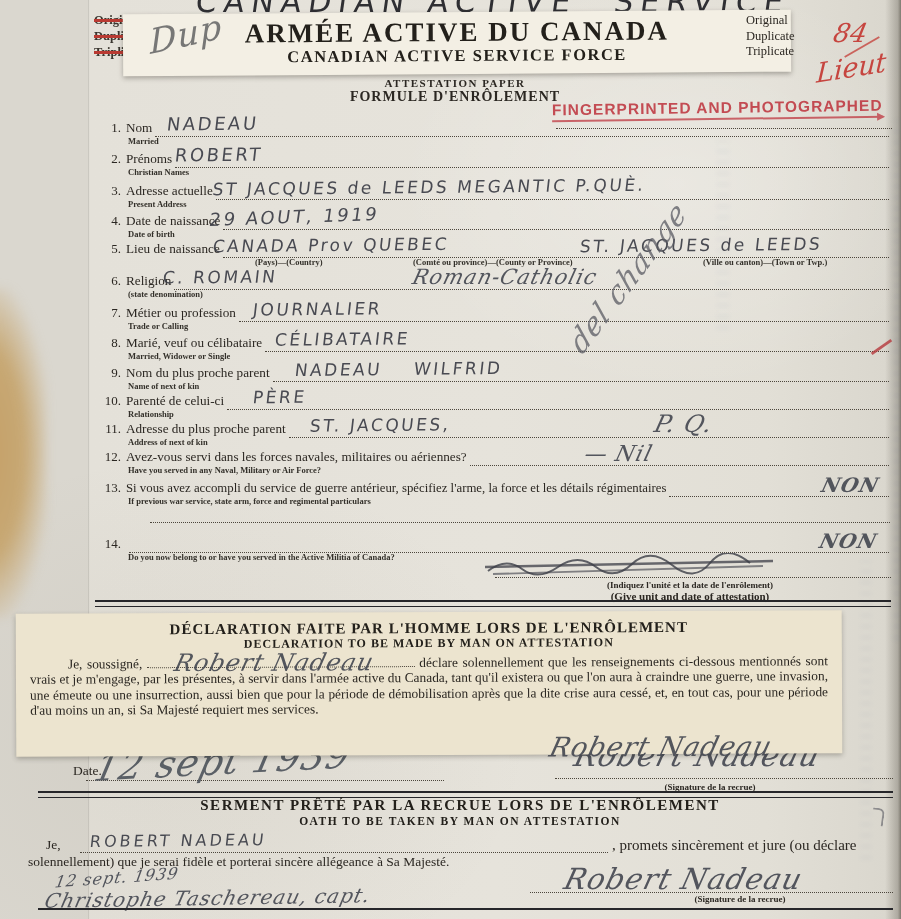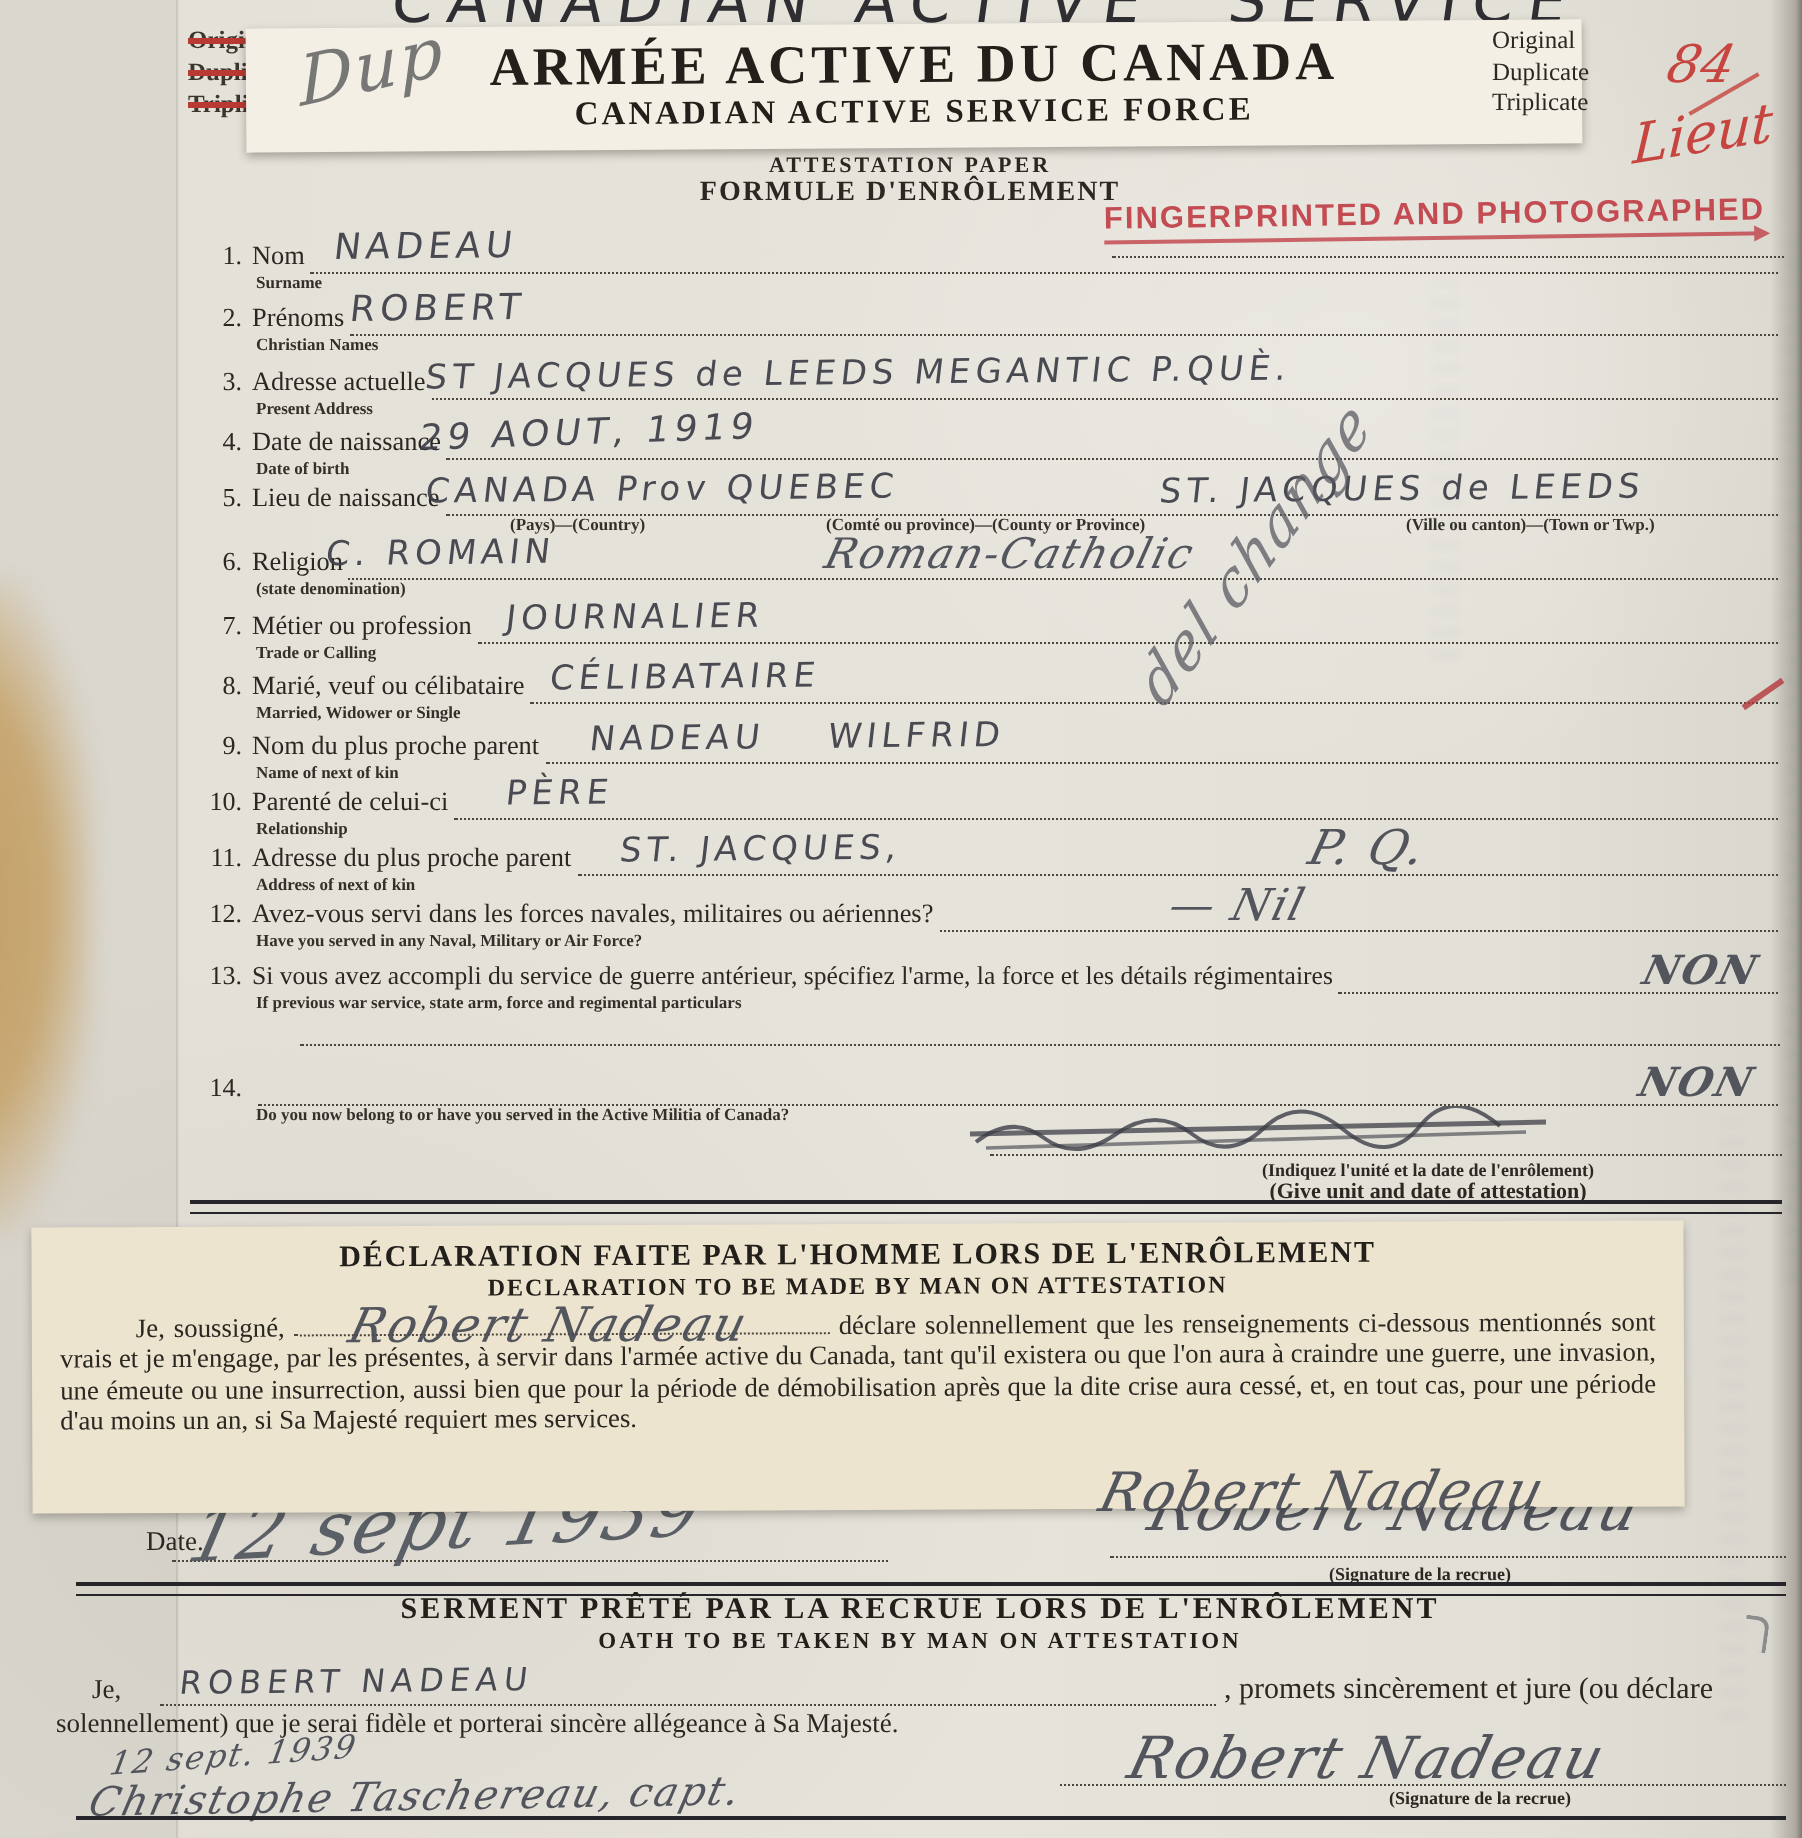--- a/index.html
+++ b/index.html
@@ -101,21 +101,21 @@
     <div class="s-text">FINGERPRINTED AND PHOTOGRAPHED</div>
     <div class="s-bar"></div>
   </div>
   <div class="dotline" style="left:556px;top:127px;width:336px;"></div>
 
   <div class="field" style="top:111px;">
     <span class="num typed">1.</span>
     <span class="flabel typed">Nom</span>
     <span class="leader"></span>
     <span class="hand val" style="left:72px;font-size:18px;">NADEAU</span>
-    <div class="sub">Surname</div>
+    <div class="sub">Married</div>
   </div>
 
   <div class="field" style="top:142px;">
     <span class="num typed">2.</span>
     <span class="flabel typed">Prénoms</span>
     <span class="leader"></span>
     <span class="hand val" style="left:80px;font-size:18px;">ROBERT</span>
     <div class="sub">Christian Names</div>
   </div>
 
@@ -219,21 +219,21 @@
     <span class="cursive val" style="right:12px;font-size:20px;font-weight:bold;bottom:0;">NON</span>
     <div class="sub">Do you now belong to or have you served in the Active Militia of Canada?</div>
   </div>
 
   <svg class="abs" style="left:483px;top:553px;" width="300" height="26">
     <path d="M5,18 q18,-14 34,-2 t36,-2 t38,0 t36,-3 t40,1 t38,-2 t40,0" stroke="#3c3e47" stroke-width="2" fill="none" opacity=".8"></path>
     <path d="M2,14 L290,8" stroke="#3c3e47" stroke-width="2.5" fill="none" opacity=".75"></path>
     <path d="M10,21 L280,13" stroke="#3c3e47" stroke-width="1.8" fill="none" opacity=".6"></path>
   </svg>
   <div class="dotline" style="left:495px;top:576px;width:396px;"></div>
-  <div class="abs typed" style="left:564px;top:580px;width:300px;text-align:center;">
+  <div class="abs typed" style="left:540px;top:580px;width:300px;text-align:center;">
     <div style="font-size:9px;font-weight:bold;">(Indiquez l'unité et la date de l'enrôlement)</div>
     <div style="font-size:11px;font-weight:bold;">(Give unit and date of attestation)</div>
   </div>
 
   <span class="cursive" style="position:absolute;left:575px;top:330px;font-size:30px;color:#5a5b63;opacity:.75;transform:rotate(-53deg) skewX(-14deg);transform-origin:left center;z-index:3;">del change</span>
   <div class="abs" style="left:880px;top:335px;width:3px;height:24px;background:#b5383c;transform:rotate(55deg);opacity:.8;"></div>
 
   <div class="rule2" style="left:95px;top:600px;width:796px;"></div>
 
   <div class="decl">

